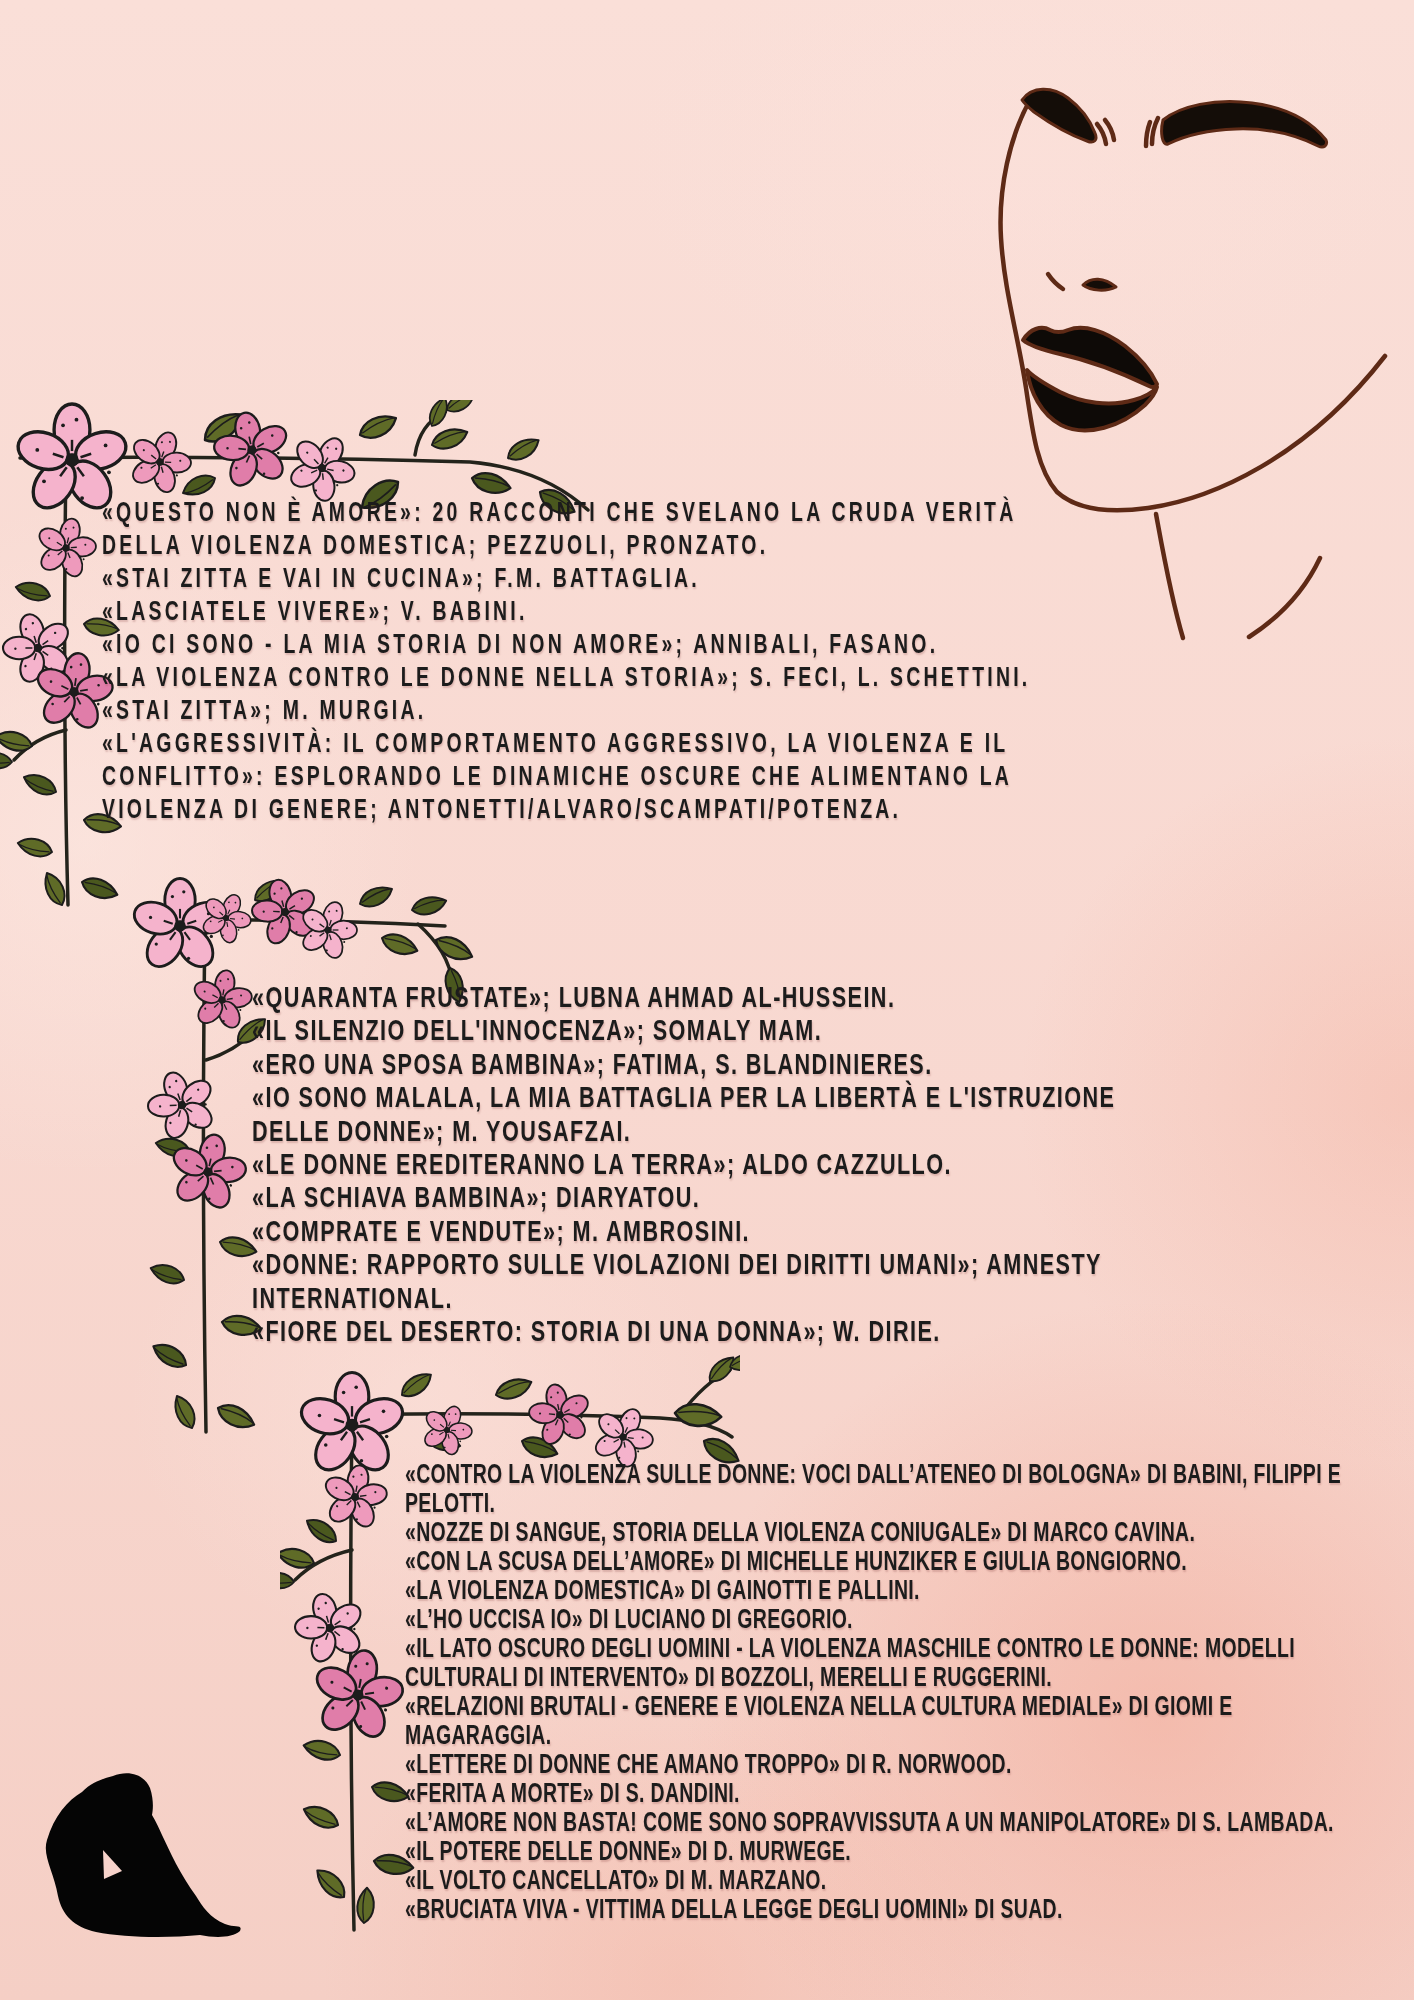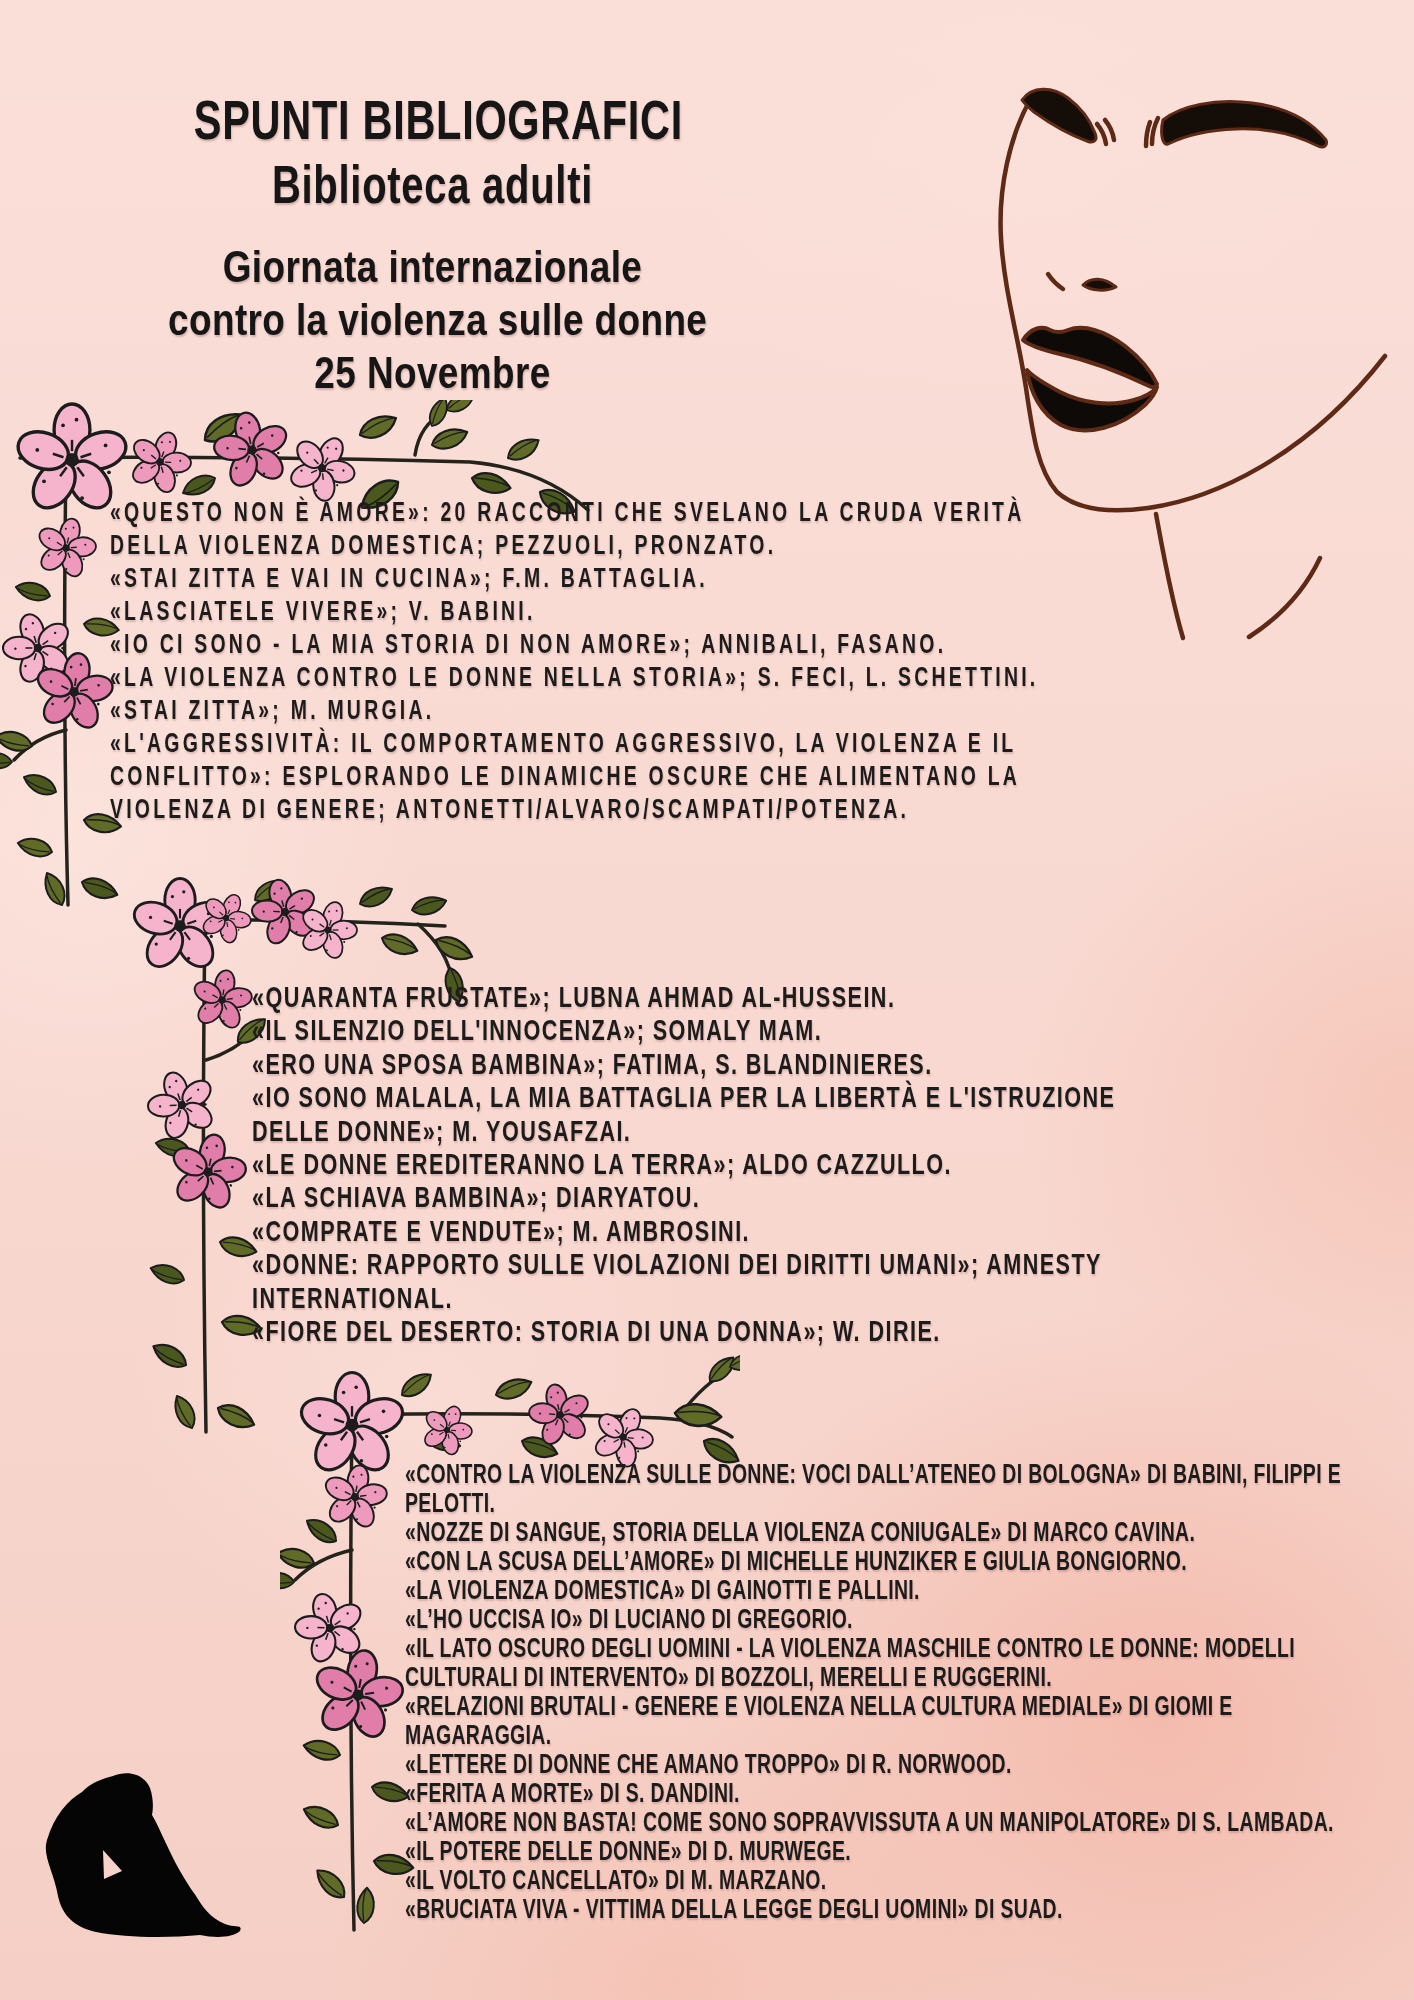--- a/index.html
+++ b/index.html
@@ -20,21 +20,21 @@
   .title-block{position:absolute;left:110px;top:88px;width:645px;text-align:center;}
   .tline{margin:0;font-weight:700;color:#161616;transform:scaleX(0.74);transform-origin:50% 50%;
          text-shadow:1px 2px 2px rgba(120,55,55,0.28);white-space:nowrap;}
   .t1{font-size:56px;line-height:64px;letter-spacing:1px;}
   .t2{font-size:54px;line-height:64px;letter-spacing:1px;}
   .ev{font-size:45px;line-height:53px;letter-spacing:0.5px;transform:scaleX(0.82);}
   .ev-first{margin-top:24px;}
   .booklist{position:absolute;font-weight:700;color:#1c1c1c;}
   .bl-line{white-space:nowrap;transform:scaleX(0.72);transform-origin:0 50%;
            text-shadow:1px 2px 2px rgba(130,60,60,0.24);}
-  #list1{left:110px;top:496px;font-size:27px;line-height:33px;letter-spacing:4.5px;}
+  #list1{left:102px;top:496px;font-size:27px;line-height:33px;letter-spacing:4.5px;}
   #list2{left:252px;top:980px;font-size:30px;line-height:33.4px;letter-spacing:2px;}
   #list3{left:405px;top:1460px;font-size:27px;line-height:29px;letter-spacing:0.5px;}
   svg{position:absolute;display:block;pointer-events:none;}
   .pink-l{color:#f5b3cc}.pink-m{color:#ee9abc}.pink-d{color:#e07da9}
   .leaf-o{color:#5f6b27}.leaf-d{color:#4a581e}
 </style>
 </head>
 <body>
 
 <div class="poster">
@@ -67,27 +67,20 @@
           <circle cx="9" cy="34" r="1.7"></circle>
         </g>
       </g>
       <g id="leaf">
         <path d="M0,0 C8,-14 28,-16 44,-4 C32,12 10,12 0,0 Z" fill="currentColor" stroke="#1c1c1c" stroke-width="2.5" stroke-linejoin="round"></path>
         <path d="M3,-1 C16,-5 30,-7 42,-5" stroke="#1c1c1c" stroke-width="1.6" fill="none"></path>
       </g>
     </defs>
   </svg>
 
-  <header class="title-block">
-    <h1 class="tline t1">SPUNTI BIBLIOGRAFICI</h1>
-    <h2 class="tline t2">Biblioteca adulti</h2>
-    <p class="tline ev ev-first">Giornata internazionale</p>
-    <p class="tline ev">contro la violenza sulle donne</p>
-    <p class="tline ev">25 Novembre</p>
-  </header>
 
   <svg style="left:760px;top:40px;" width="654" height="620" viewBox="0 0 654 620">
     <g fill="none" stroke="#5e2a16" stroke-width="4.5" stroke-linecap="round">
       <path d="M270,60 C250,96 238,148 241,198 C244,250 259,300 266,348 C273,396 278,430 297,452 C318,471 352,473 388,468 C452,459 546,418 625,316"></path>
       <path d="M396,474 C403,512 411,558 423,598"></path>
       <path d="M560,518 C544,552 520,577 489,597"></path>
       <path d="M288,234 C292,240 297,245 303,249"></path>
       <path d="M337,84 C342,90 345,97 346,104"></path>
       <path d="M345,80 C350,86 353,93 354,100"></path>
       <path d="M398,78 C394,86 392,95 392,104"></path>

